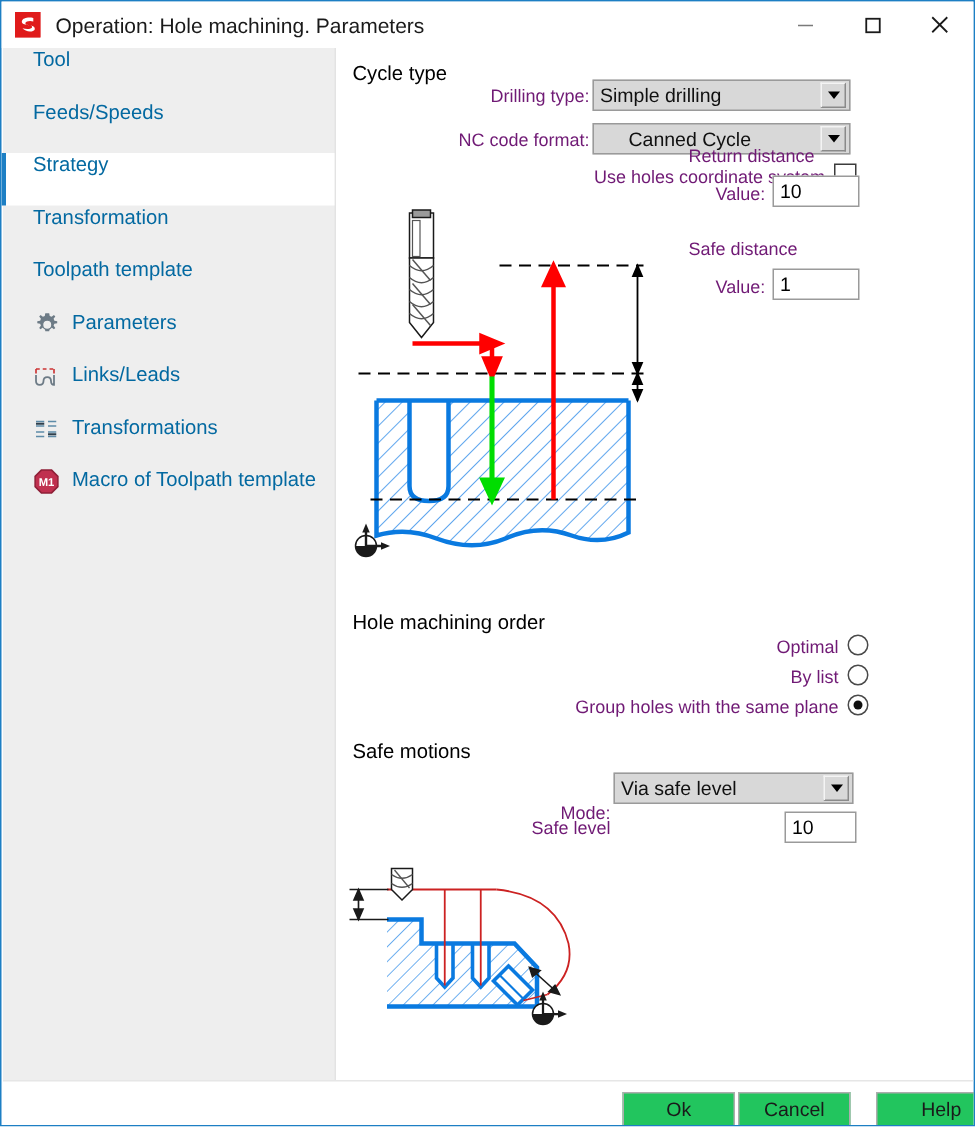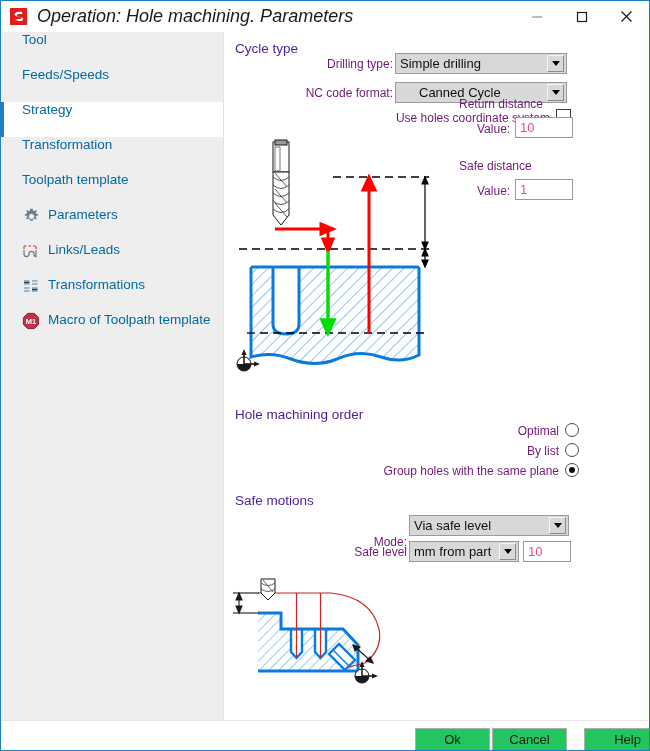--- a/index.html
+++ b/index.html
@@ -33,24 +33,23 @@
     width: 17px;
     height: 17px;
     margin-left: 9px;
     background: #e01b1b;
     position: relative;
     flex: 0 0 auto;
   }
   .app-icon svg { display: block; }
   .title-text {
     margin-left: 10px;
-    font-size: 18px;
+    font-size: 14px;
     color: #1a1a1a;
     white-space: nowrap;
-    font-style: italic;
   }
   .win-btns {
     margin-left: auto;
     display: flex;
     height: 31px;
   }
   .win-btn {
     width: 45px;
     height: 31px;
     display: flex;
@@ -109,21 +108,21 @@
     position: absolute;
     left: 224px;
     top: 31px;
     width: 424px;
     height: 688px;
     background: #ffffff;
   }
   .section-title {
     position: absolute;
     font-size: 13.5px;
-    color: #4c1d95;
+    color: #000000;
     white-space: nowrap;
     text-align: right;
   }
   .row-label {
     position: absolute;
     font-size: 12px;
     color: #701a75;
     white-space: nowrap;
     text-align: right;
   }
@@ -166,21 +165,21 @@
   }
   .textbox {
     position: absolute;
     box-sizing: border-box;
     height: 21px;
     background: #ffffff;
     border: 1px solid #9a9a9a;
     display: flex;
     align-items: center;
     font-size: 13px;
-    color: #ec4899;
+    color: #000000;
     padding-left: 4px;
   }
   .checkbox {
     position: absolute;
     width: 15px; height: 15px;
     box-sizing: border-box;
     border: 1px solid #3c3c3c;
     background: #ffffff;
   }
   .radio {
@@ -480,26 +479,20 @@
 
     <div class="row-label" style="left:132px; top:487px; width:50px;margin-top:16px;">Mode:</div>
     <div class="combo" style="left:184px; top:483px; width:160px;">
       <span class="combo-text">Via safe level</span>
       <span class="combo-arrow">
           <span class="tri"></span>
         </span>
     </div>
 
     <div class="row-label" style="left:122px; top:513px; width:60px;">Safe level</div>
-    <div class="combo" style="left:184px; top:509px; width:110px;">
-      <span class="combo-text">mm from part</span>
-      <span class="combo-arrow">
-          <span class="tri"></span>
-        </span>
-    </div>
     <div class="textbox" style="left:298px; top:509px; width:48px;">10</div>
 
     <div class="diagram" style="left:-12px; top:535px;">
       <svg width="210" height="125" viewBox="0 0 210 125">
         <defs>
           <pattern id="hatchB" patternUnits="userSpaceOnUse" width="7" height="7" patternTransform="rotate(45)">
             <line x1="0" y1="0" x2="0" y2="7" stroke="#2b8ae8" stroke-width="0.9"></line>
           </pattern>
         </defs>
 

